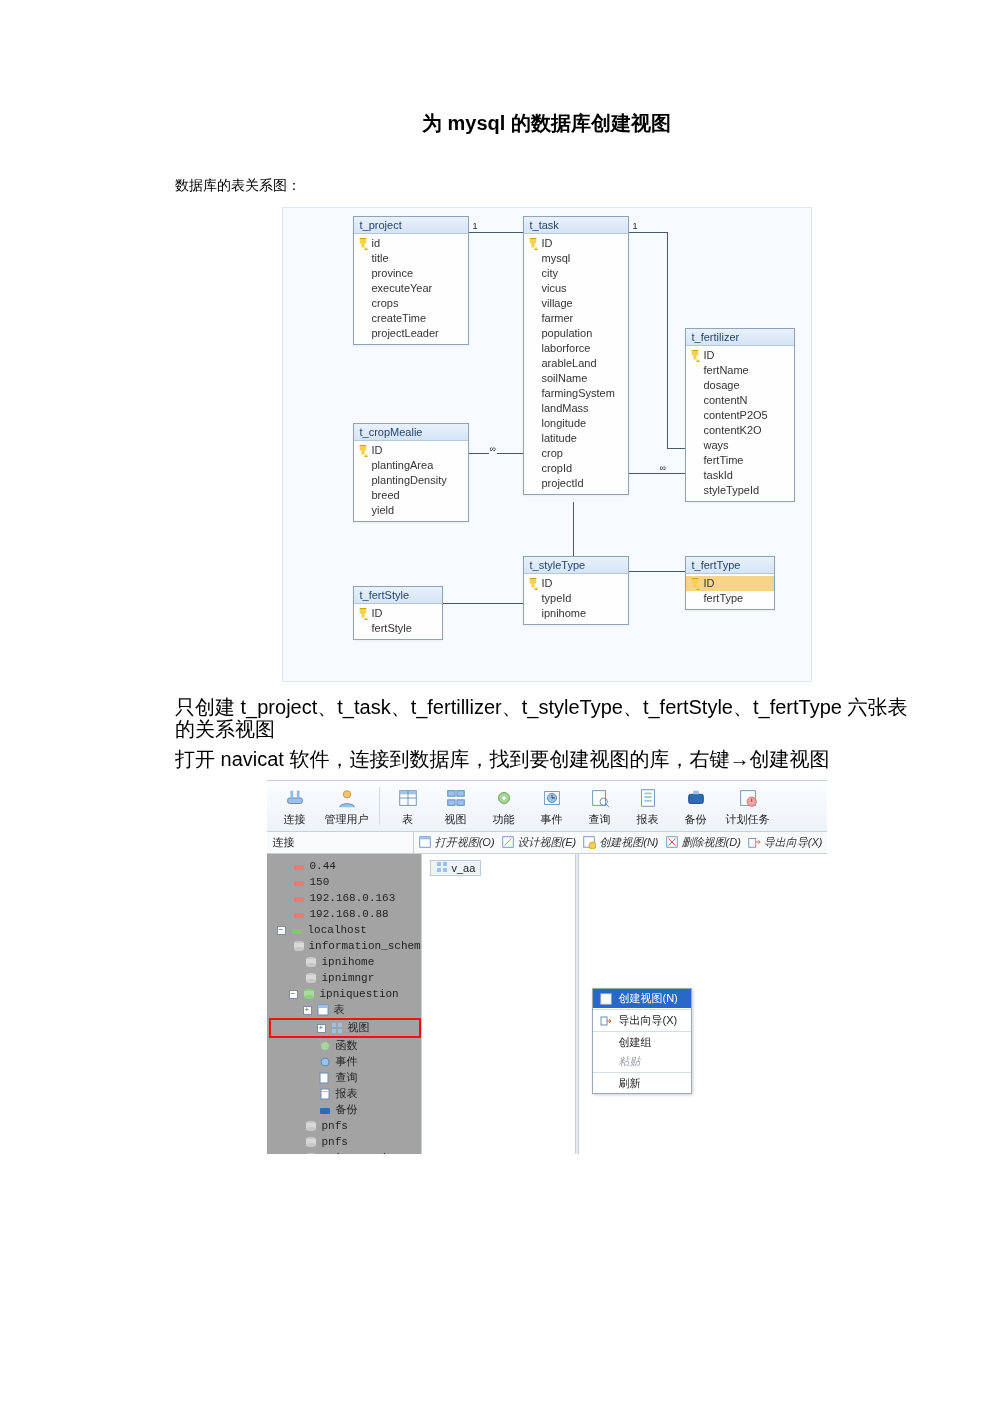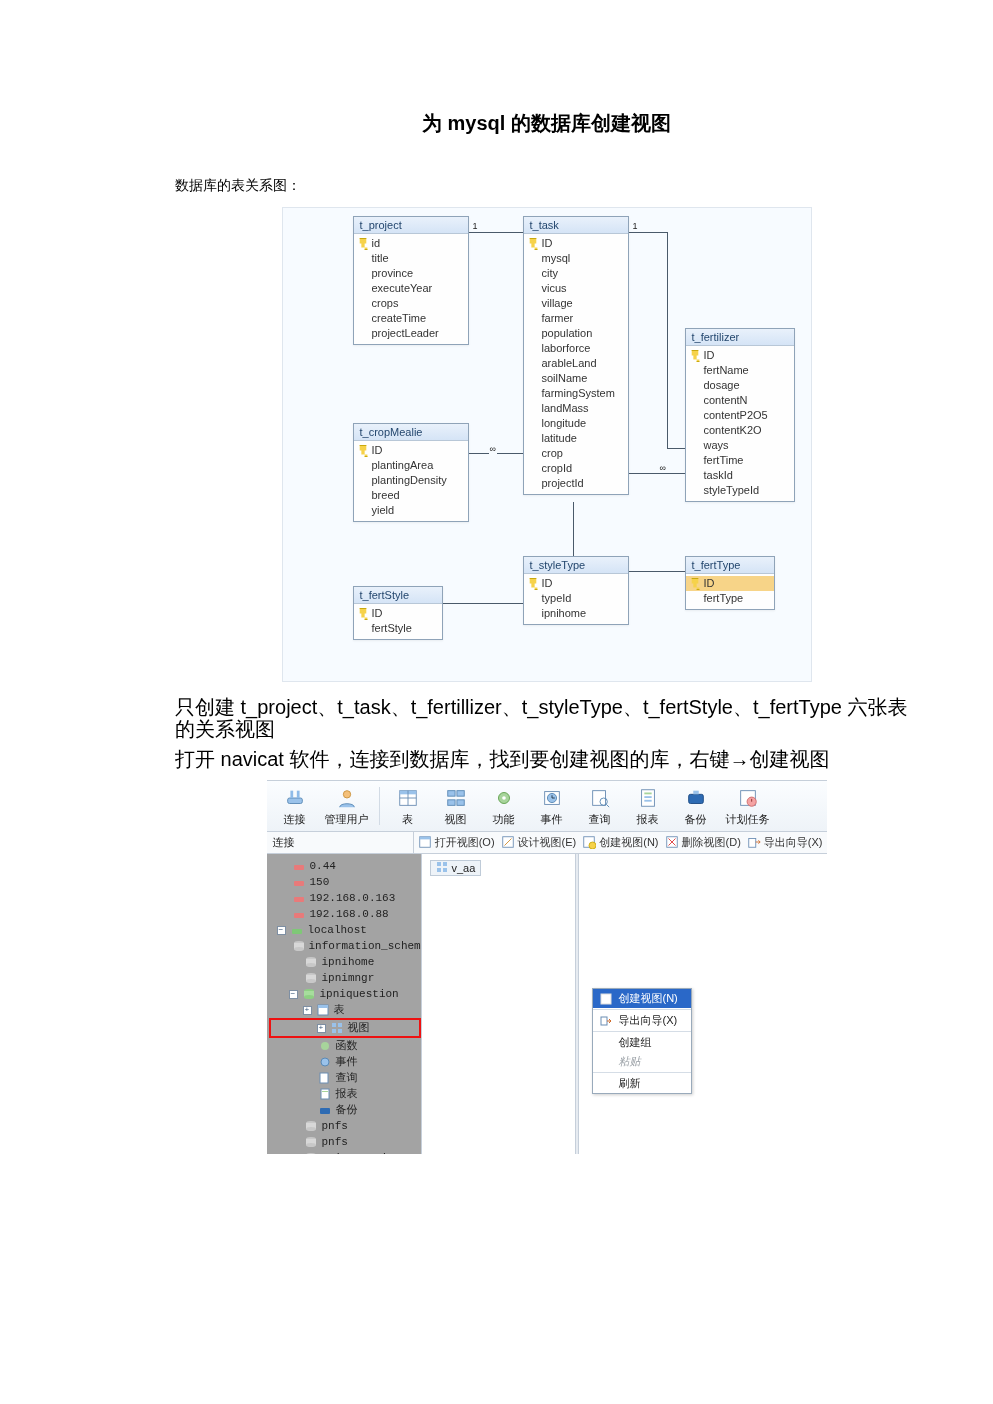--- a/index.html
+++ b/index.html
@@ -120,21 +120,21 @@
     padding: 3px 6px;
     border-right: 1px solid #c6cfda;
   }
   .nav-row2 .right {
     flex: 1;
     display: flex;
     align-items: center;
     gap: 6px;
     padding: 2px 4px;
   }
-  .nav-row2 .act { display: flex; align-items: center; gap: 3px; font-size: 11px; color: #333; white-space: nowrap; }
+  .nav-row2 .act { display: flex; align-items: center; gap: 3px; font-size: 11px; color: #333; white-space: nowrap; font-style: italic; }
   .nav-main { display: flex; height: 300px; }
   .nav-tree {
     width: 155px;
     border-right: 1px solid #c6cfda;
     padding: 4px 0 4px 2px;
     overflow: hidden;
     position: relative;
     font-family: Liberation Mono, monospace;
   }
   .tnode { display: flex; align-items: center; gap: 4px; line-height: 16px; white-space: nowrap; padding-left: 8px; }

